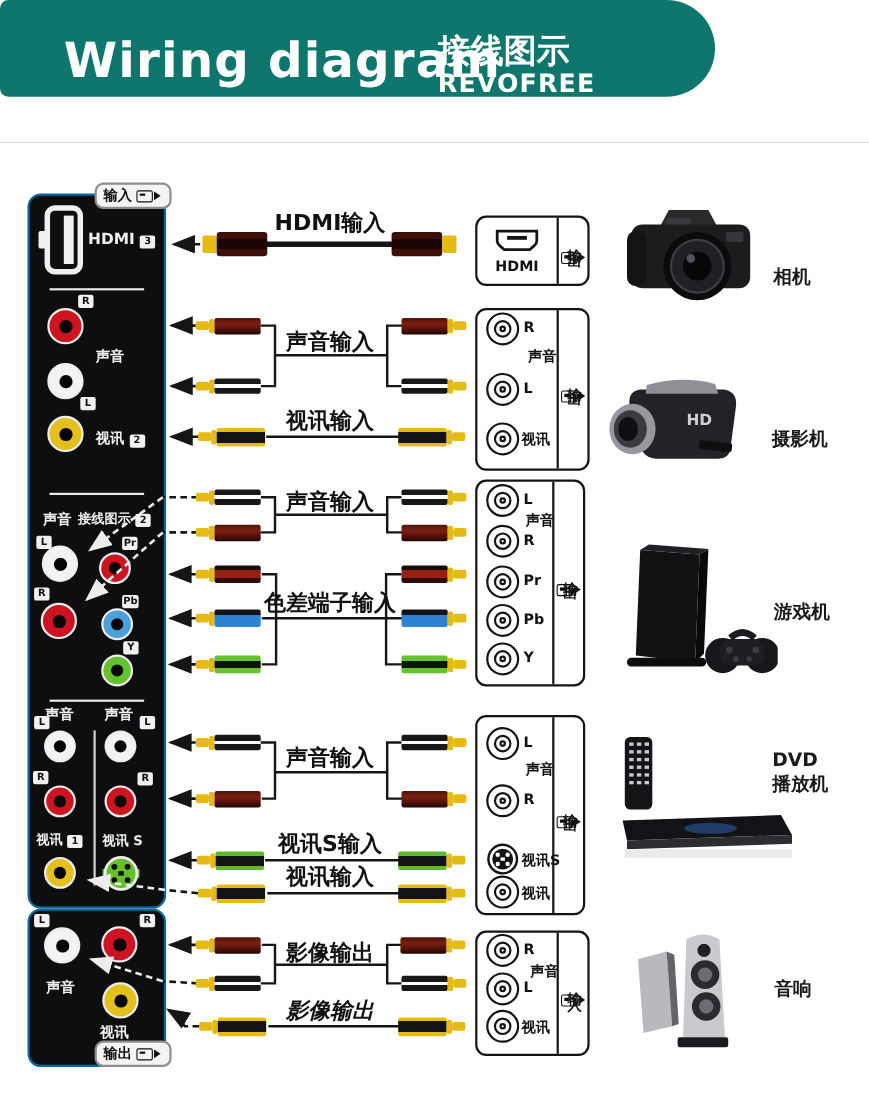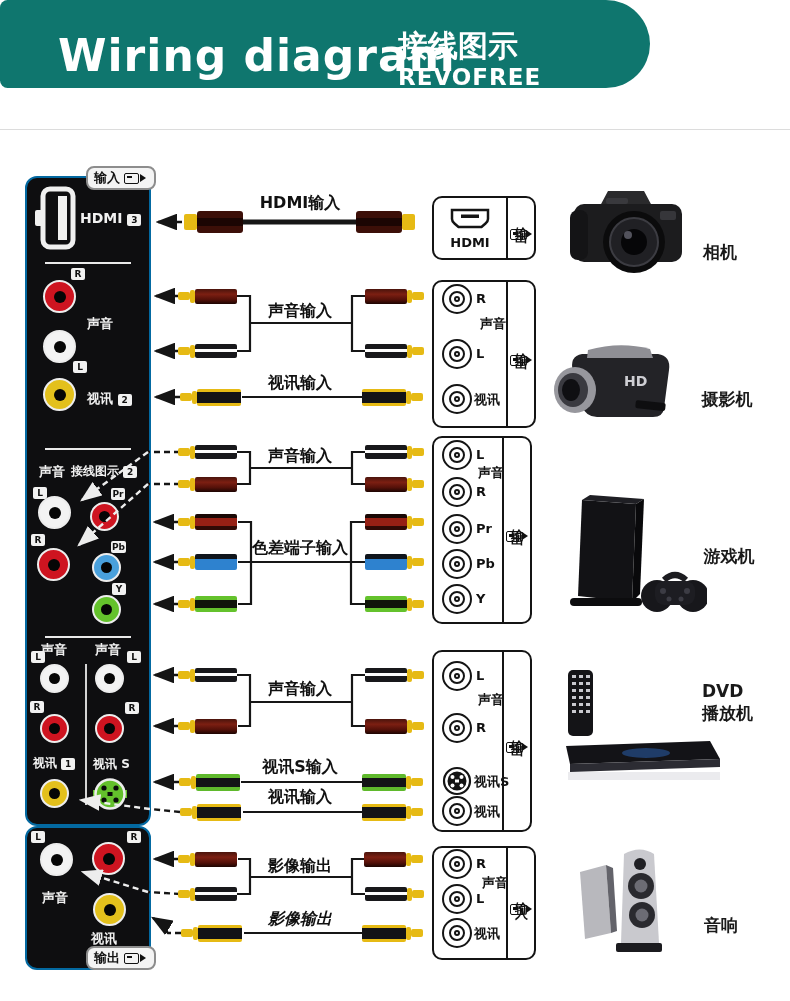--- a/index.html
+++ b/index.html
@@ -28,21 +28,21 @@
   .jb{background:#49a0dc;} .jg{background:#64c22c;}
   
   .tab{position:absolute;background:#f4f4f4;border:2px solid #8d8d8d;border-radius:8px;height:20px;
        display:flex;align-items:center;justify-content:center;gap:4px;padding:0 8px 0 6px;
        font-size:13px;font-weight:bold;color:#111;z-index:9;}
   .porticon{position:relative;width:13px;height:9px;border:1.8px solid #111;border-radius:2px;display:inline-block;flex:none;margin-right:7px;}
   .porticon::before{content:"";position:absolute;left:2px;top:2px;width:5px;height:2.5px;background:#111;}
   .porticon::after{content:"";position:absolute;right:-8px;top:0px;border-left:6px solid #111;
        border-top:4px solid transparent;border-bottom:4px solid transparent;}
   
-  .clabel{position:absolute;transform:translate(-50%,-50%);font-size:16px;font-weight:bold;color:#111;white-space:nowrap;z-index:6;}
+  .clabel{position:absolute;transform:translate(-50%,-50%);font-size:20px;font-weight:bold;color:#111;white-space:nowrap;z-index:6;}
   
   .plug{position:absolute;height:24px;display:flex;align-items:center;z-index:7;}
   .plug.rev{flex-direction:row-reverse;}
   .tip{width:12px;height:8px;background:#e6ba14;border-radius:2px;flex:none;}
   .tip.big{width:13px;height:16px;}
   .colr{width:5px;height:13px;background:#e6ba14;border-radius:2px;flex:none;}
   .bar{height:15px;width:42px;border-radius:2px;flex:none;}
   .bar.red{background:linear-gradient(180deg,#4a140c,#7c1f12 35%,#551109 70%,#1d0502);}
   .bar.dual{height:14px;background:linear-gradient(180deg,#18181b 0 38%,#fdfdfd 38% 60%,#18181b 60% 100%);}
   .bar.vid{height:17px;width:44px;background:linear-gradient(180deg,#e6ba14 0 20%,#131316 20% 80%,#e6ba14 80% 100%);}
@@ -602,15 +602,15 @@
     <path d="M14,36 L40,29 L45,97 L19,103 z" fill="#b8b8bd"></path>
     <path d="M40,29 L47,32 L51,95 L45,97 z" fill="#63636a"></path>
     <path d="M58,18 q16,-9 30,0 l5,89 h-38 z" fill="#c9c9ce"></path>
     <circle cx="74" cy="28" r="6" fill="#202024"></circle>
     <circle cx="75" cy="50" r="13" fill="#2a2a2f"></circle>
       <circle cx="75" cy="50" r="6.5" fill="#6c6c74"></circle>
     <circle cx="76" cy="79" r="13" fill="#2a2a2f"></circle>
       <circle cx="76" cy="79" r="6.5" fill="#6c6c74"></circle>
     <rect x="50" y="107" width="46" height="9" rx="2" fill="#1b1b1f"></rect>
   </svg>
-  <div class="dlabel" style="left:721px;top:925px;">音响</div>
+  <div class="dlabel" style="left:721px;top:899px;">音响</div>
 
 </div>
 
 </body></html>

